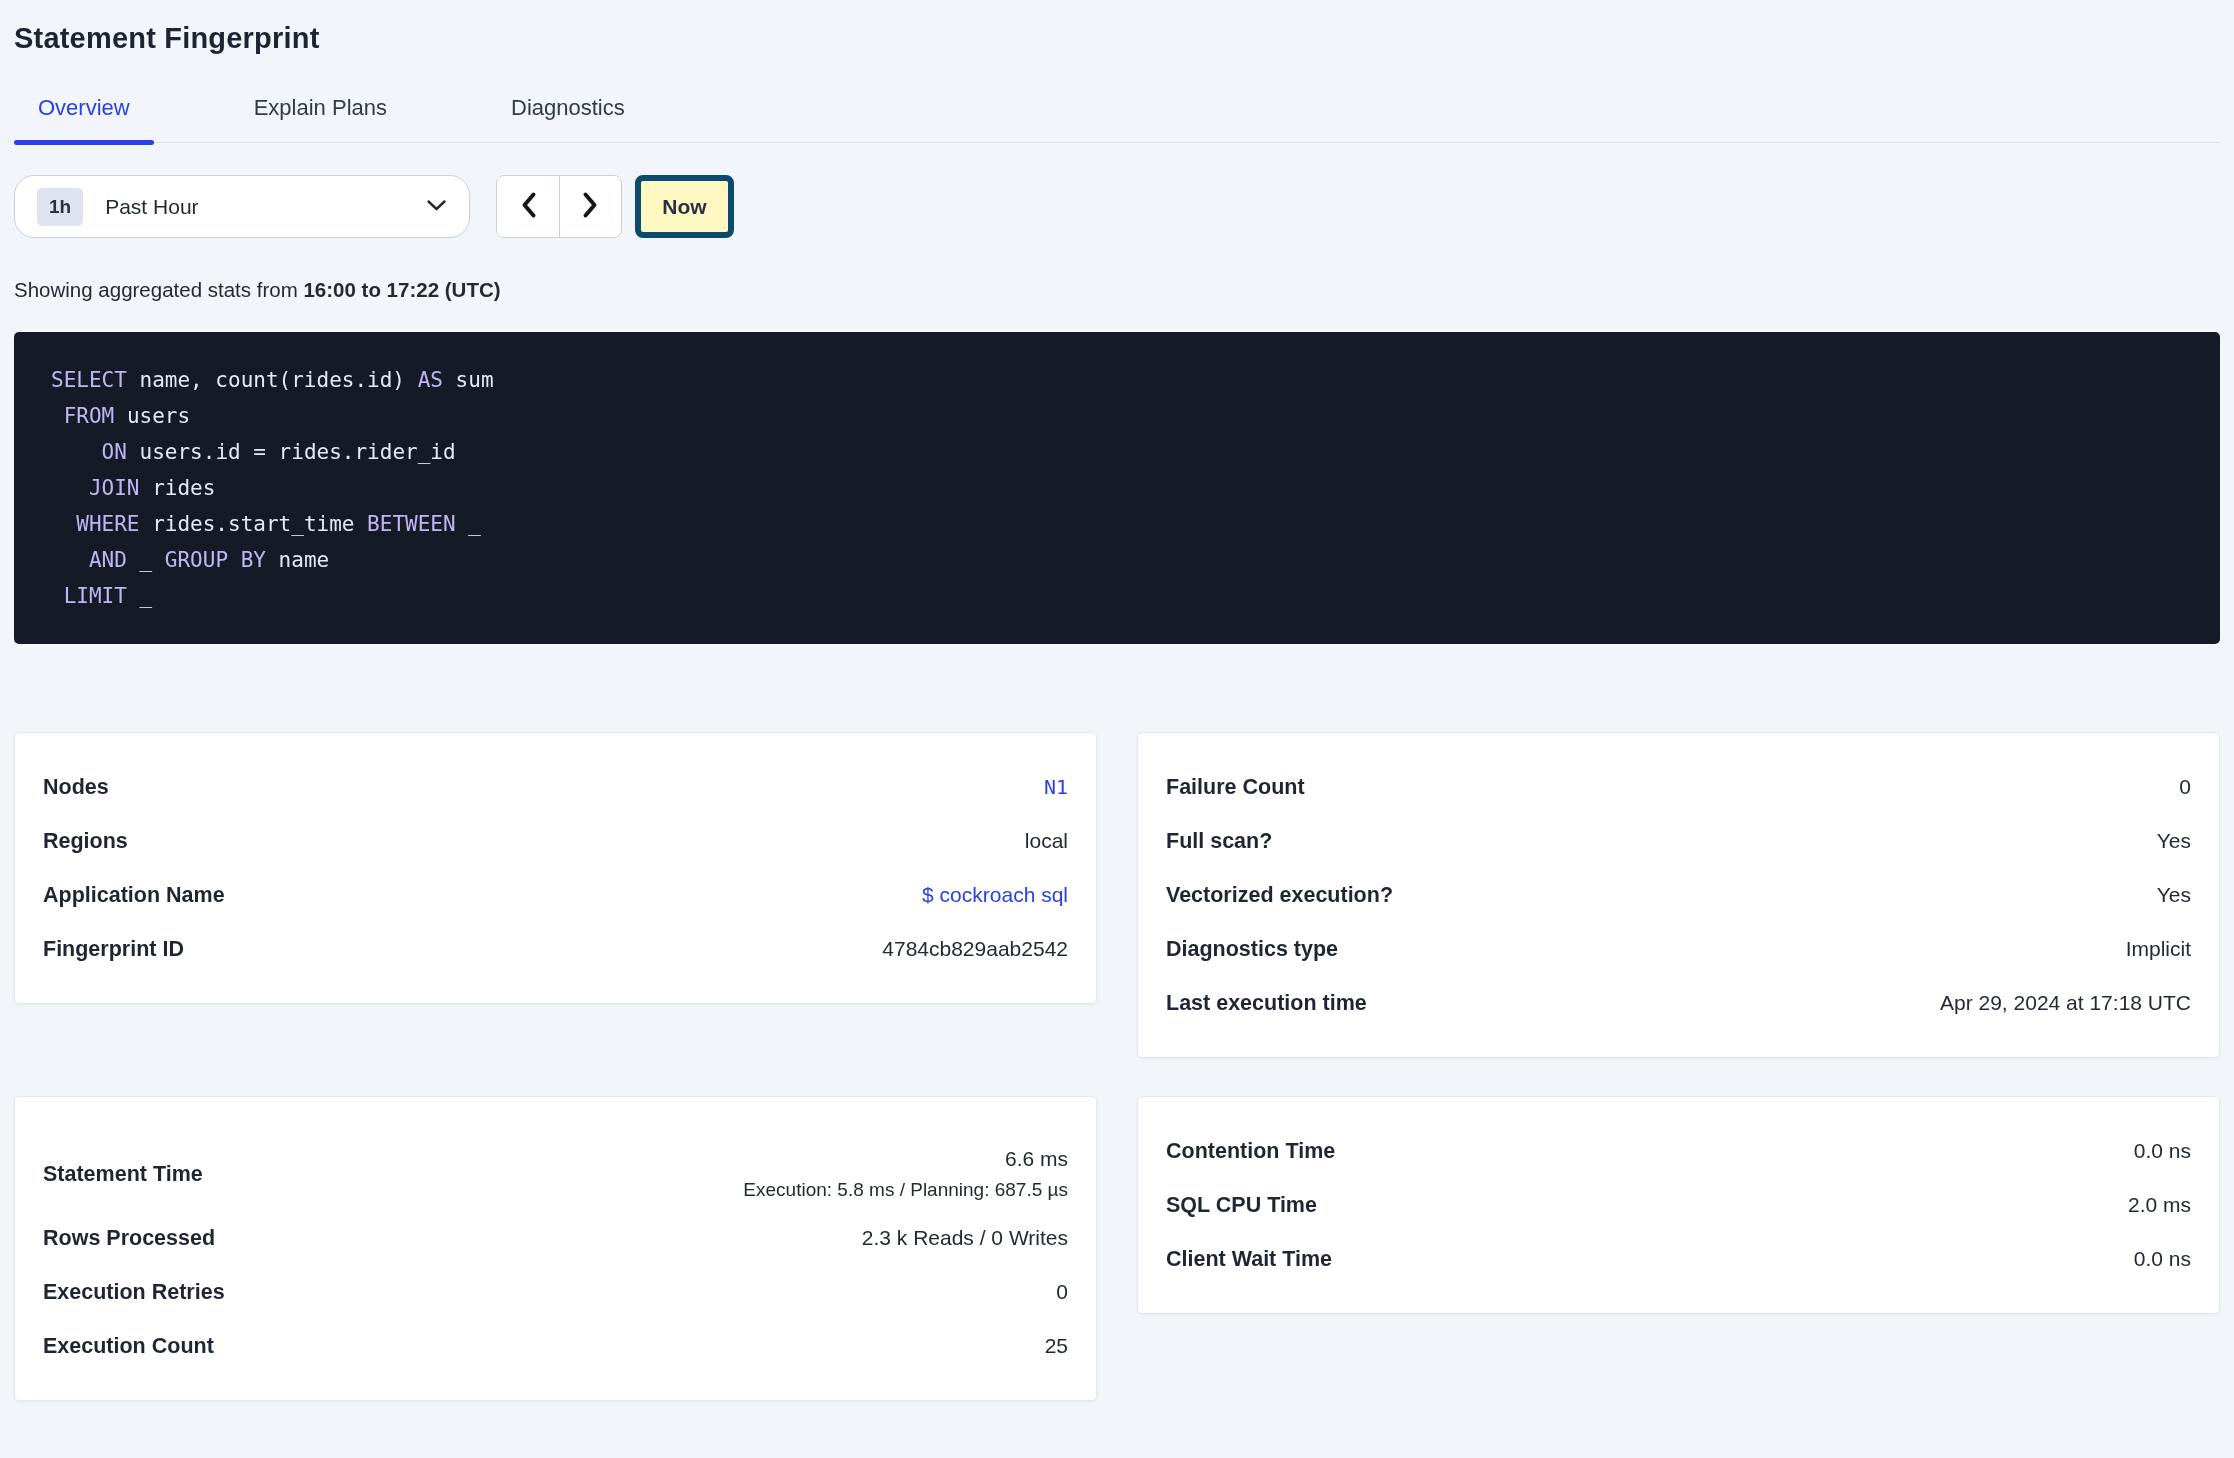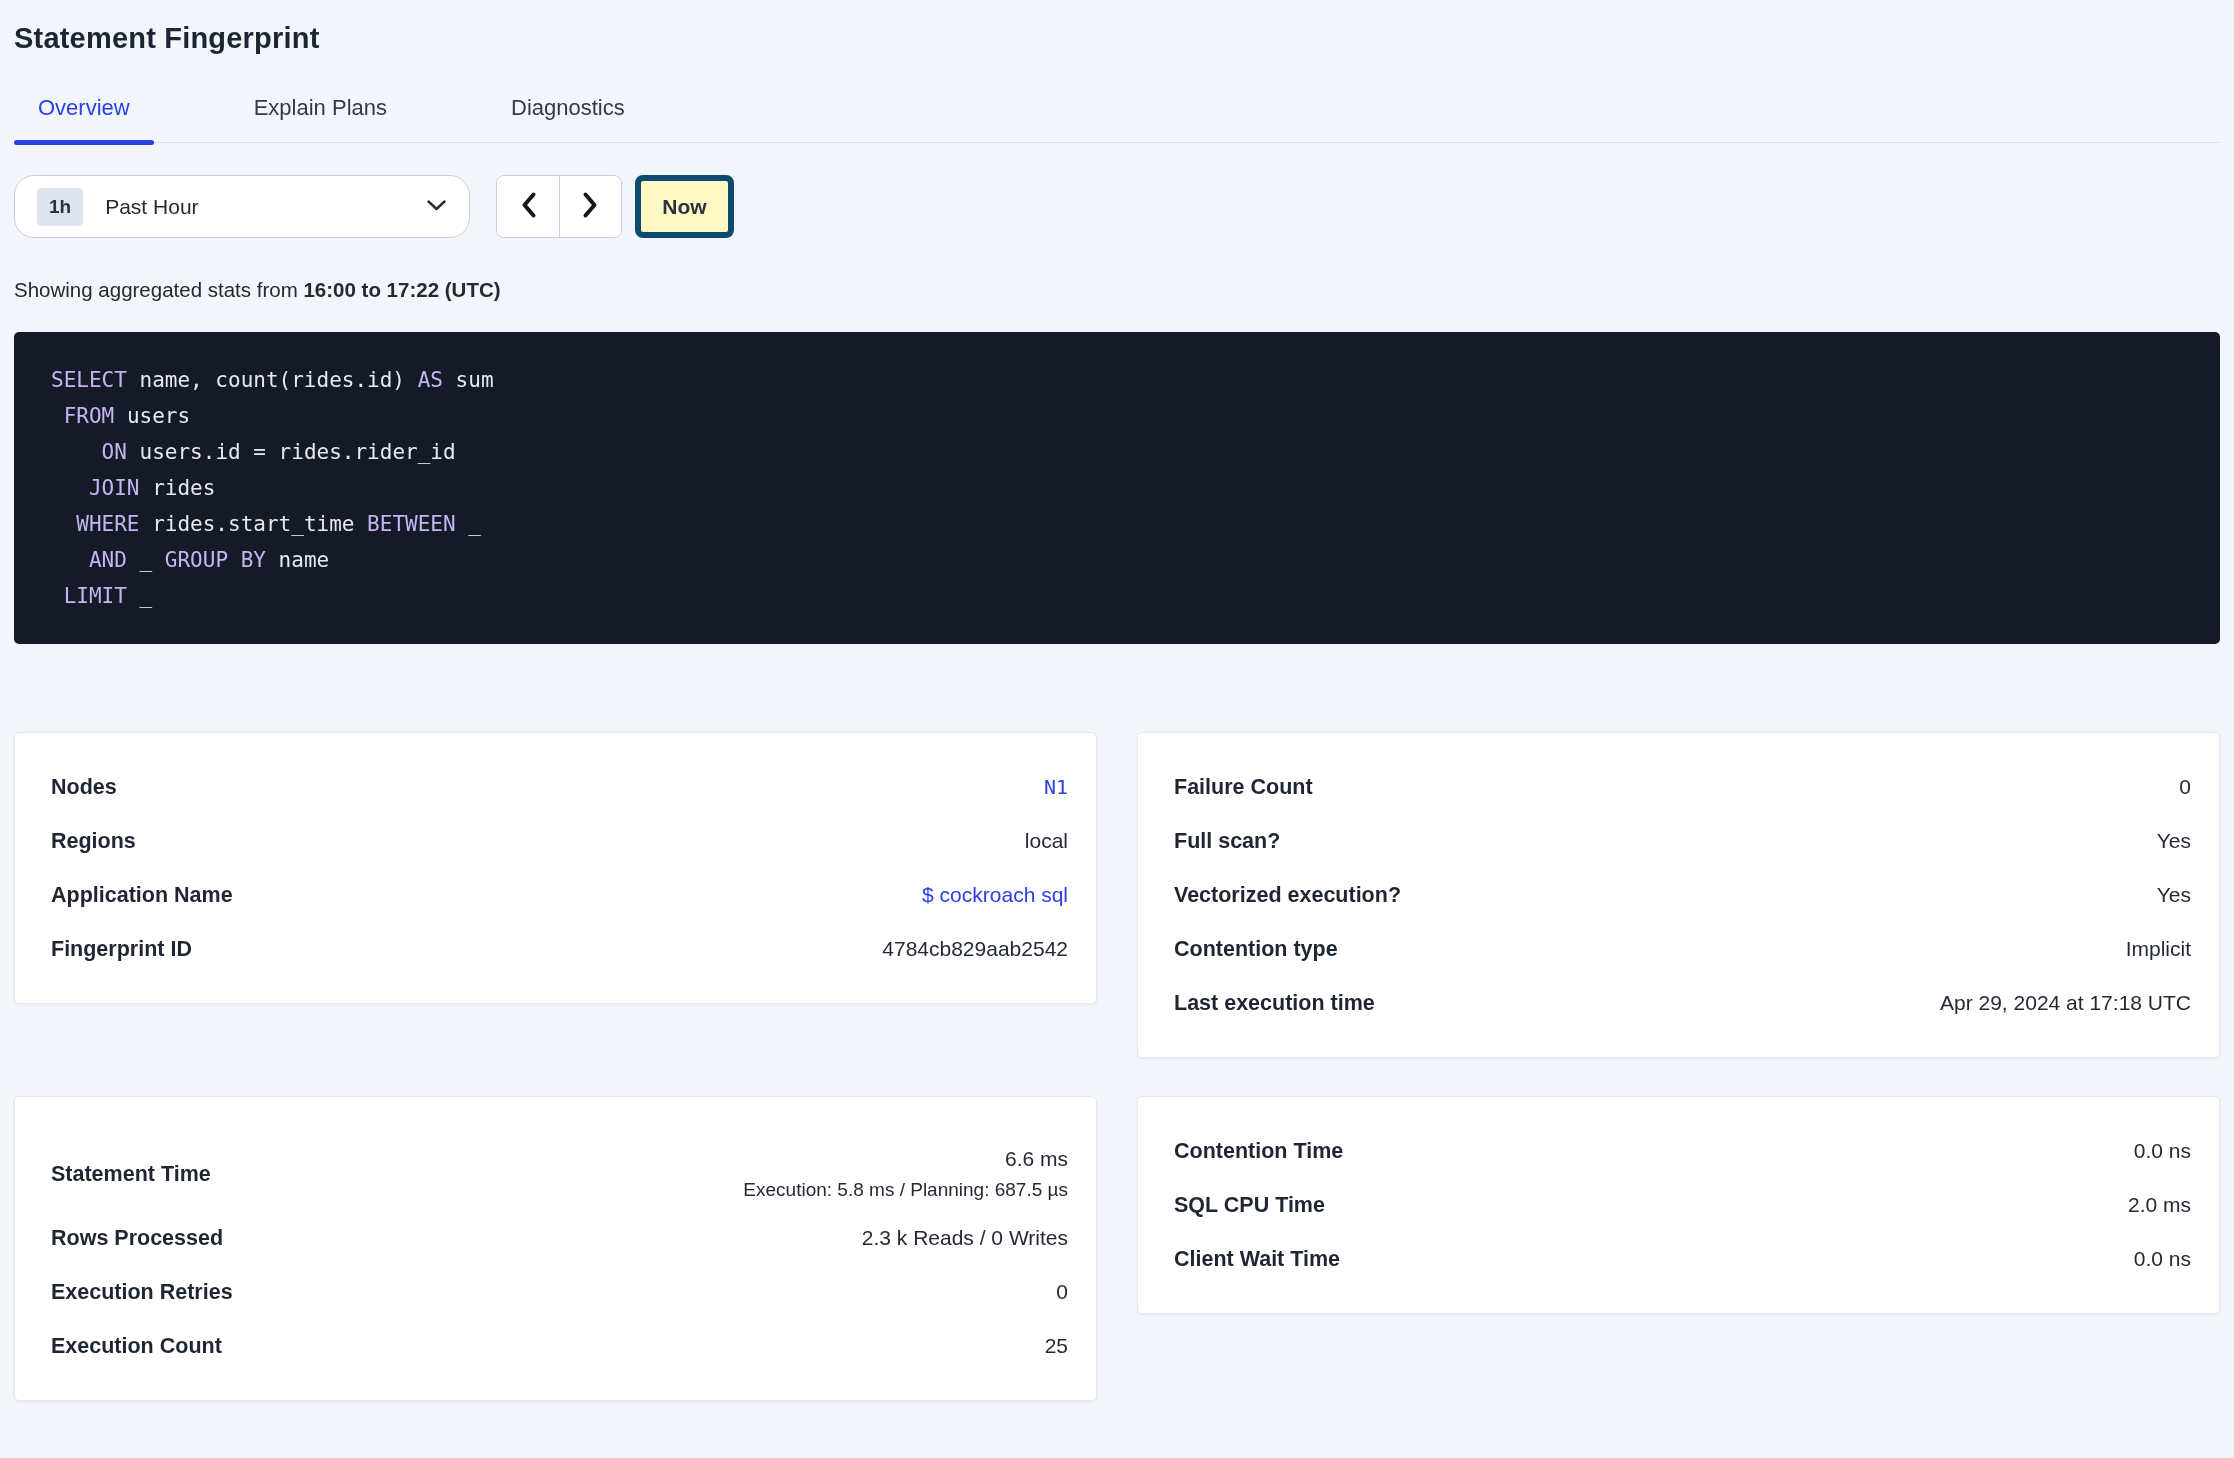--- a/index.html
+++ b/index.html
@@ -130,21 +130,20 @@
     border:1px solid #e3e8f0;
     border-radius:5px;
     box-shadow:0 1px 3px rgba(33,48,94,.06);
     padding:27px 28px;
   }
   .kv {
     display:flex;
     justify-content:space-between;
     align-items:center;
     min-height:54px;
-    margin-left:8px;
   }
   .kv-label { font-size:21.5px; font-weight:600; color:#1f2633; }
   .kv-value { font-size:21px; color:#242a35; text-align:right; }
   .kv-value.link { color:#2a41e4; cursor:pointer; }
   .kv-value.mono { font-family:"DejaVu Sans Mono", monospace; font-size:20px; }
   .kv.multi { align-items:center; padding-top:13px; min-height:87px; }
   .kv-value-block { text-align:right; }
   .kv-sub { display:block; font-size:19px; margin-top:8px; color:#242a35; }
 </style>
 </head>
@@ -231,21 +230,21 @@
       </div>
       <div class="kv">
         <span class="kv-label">Full scan?</span>
         <span class="kv-value">Yes</span>
       </div>
       <div class="kv">
         <span class="kv-label">Vectorized execution?</span>
         <span class="kv-value">Yes</span>
       </div>
       <div class="kv">
-        <span class="kv-label">Contention type</span>
+        <span class="kv-label">Diagnostics type</span>
         <span class="kv-value">Implicit</span>
       </div>
       <div class="kv">
         <span class="kv-label">Last execution time</span>
         <span class="kv-value">Apr 29, 2024 at 17:18 UTC</span>
       </div>
     </div>
 
   </div>
 

